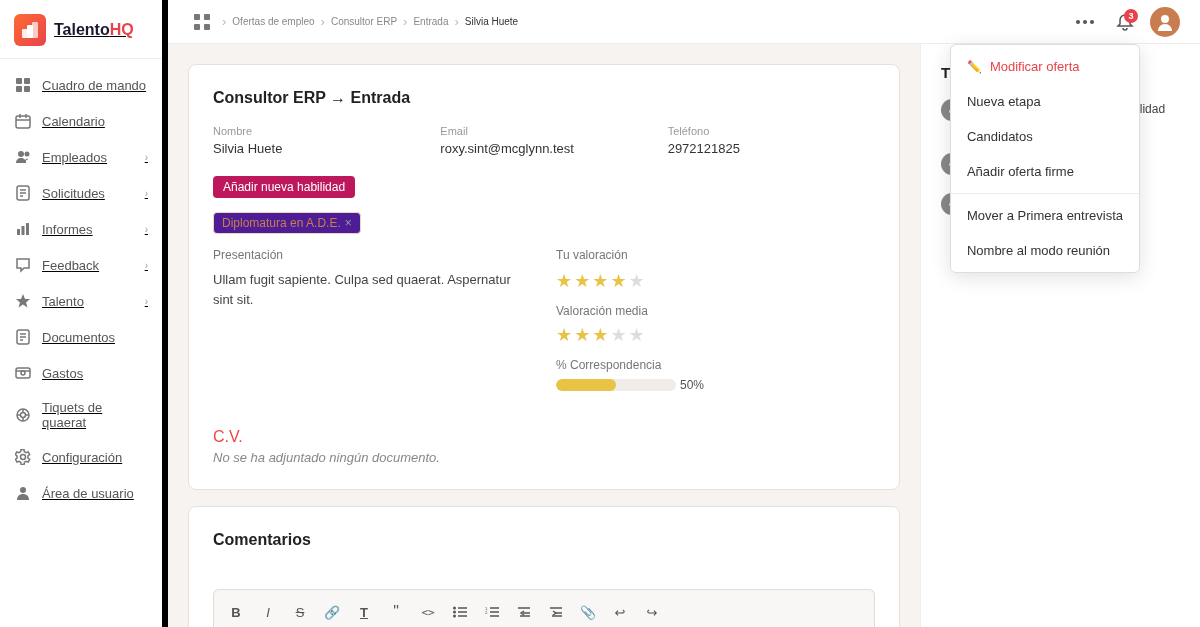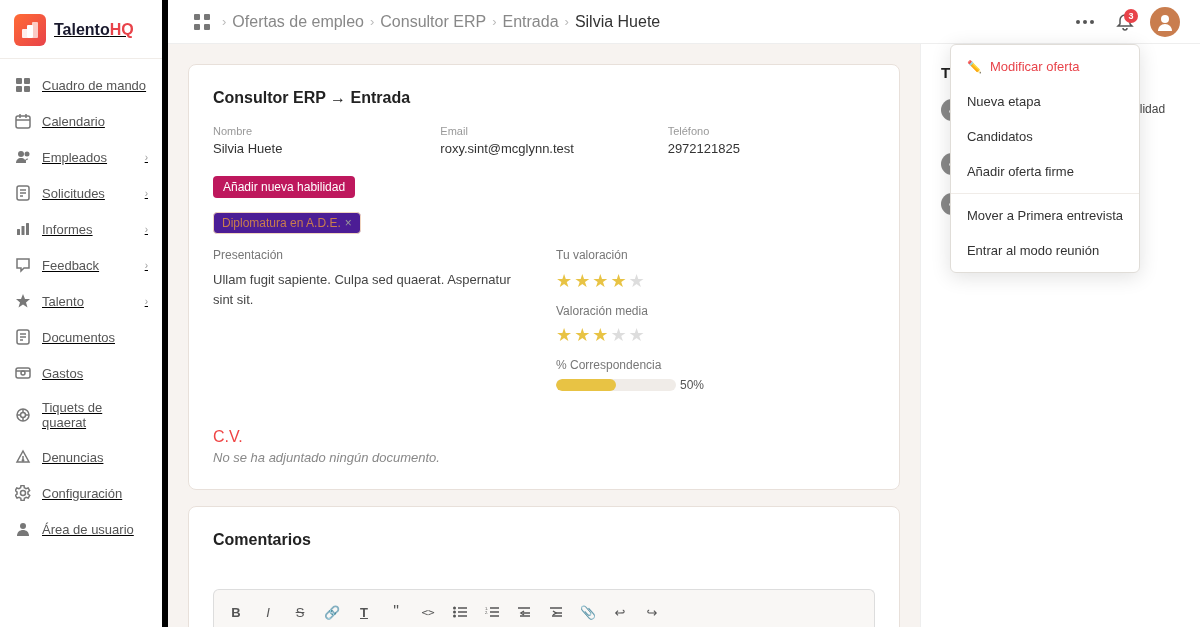--- a/index.html
+++ b/index.html
@@ -56,21 +56,21 @@
       border-bottom: 1px solid #eee;
       padding: 10px 20px;
       display: flex;
       align-items: center;
       gap: 6px;
       height: 44px;
       flex-shrink: 0;
     }
     .topbar-apps { width: 28px; height: 28px; display: flex; align-items: center; justify-content: center; cursor: pointer; }
     .breadcrumb-sep { color: #bbb; font-size: 13px; }
-    .breadcrumb-item { font-size: 16px; color: #888; cursor: pointer; }
+    .breadcrumb-item { font-size: 10px; color: #888; cursor: pointer; }
     .breadcrumb-item.current { color: #333; font-weight: 500; }
     .topbar-actions { margin-left: auto; display: flex; align-items: center; gap: 10px; }
     .topbar-btn { width: 30px; height: 30px; border-radius: 50%; border: none; background: none; cursor: pointer; display: flex; align-items: center; justify-content: center; color: #555; font-size: 15px; position: relative; }
     .notification-badge { position: absolute; top: 2px; right: 2px; background: #e8434a; color: white; font-size: 9px; border-radius: 50%; width: 14px; height: 14px; display: flex; align-items: center; justify-content: center; font-weight: bold; }
     .avatar { width: 30px; height: 30px; border-radius: 50%; background: #c97d4e; display: flex; align-items: center; justify-content: center; color: white; font-size: 12px; cursor: pointer; overflow: hidden; }
 
     
     .content-area { flex: 1; display: flex; overflow: hidden; }
 
     
@@ -284,30 +284,20 @@
             <circle cx="8" cy="8" r="2.5"></circle>
             <line x1="8" y1="2" x2="8" y2="5.5"></line>
             <line x1="8" y1="10.5" x2="8" y2="14"></line>
             <line x1="2" y1="8" x2="5.5" y2="8"></line>
             <line x1="10.5" y1="8" x2="14" y2="8"></line>
           </svg>
       </span>
       <span>Tiquets de quaerat</span>
     </div>
 
-    <div class="nav-item">
-      <span class="nav-icon">
-        <svg width="16" height="16" viewBox="0 0 16 16" fill="none" stroke="#777" stroke-width="1.5">
-            <path d="M8 2L14 13H2Z"></path>
-            <line x1="8" y1="7" x2="8" y2="10"></line>
-            <circle cx="8" cy="11.5" r="0.7" fill="#777"></circle>
-          </svg>
-      </span>
-      <span>Denuncias</span>
-    </div>
 
     <div class="nav-item">
       <span class="nav-icon">
         <svg width="16" height="16" viewBox="0 0 16 16" fill="none" stroke="#777" stroke-width="1.5">
             <circle cx="8" cy="8" r="2.5"></circle>
             <path d="M13 8a5 5 0 01-.1 1l1.8 1.4-1.5 2.6-2.1-.7a5 5 0 01-1.7 1l-.3 2.2h-3l-.3-2.2a5 5 0 01-1.7-1l-2.1.7-1.5-2.6L2.1 9A5 5 0 012 8a5 5 0 01.1-1L.3 5.6l1.5-2.6 2.1.7a5 5 0 011.7-1L6 .5h3l.3 2.2a5 5 0 011.7 1l2.1-.7 1.5 2.6L12.9 7A5 5 0 0113 8z"></path>
           </svg>
       </span>
       <span>Configuración</span>
     </div>
@@ -551,15 +541,15 @@
     <span>Candidatos</span>
   </div>
   <div class="dropdown-item">
     <span>Añadir oferta firme</span>
   </div>
   <hr class="divider">
   <div class="dropdown-item">
     <span>Mover a Primera entrevista</span>
   </div>
   <div class="dropdown-item">
-    <span>Entrar al modo reunión</span>
+    <span>Nombre al modo reunión</span>
   </div>
 </div>
 
 </body></html>

